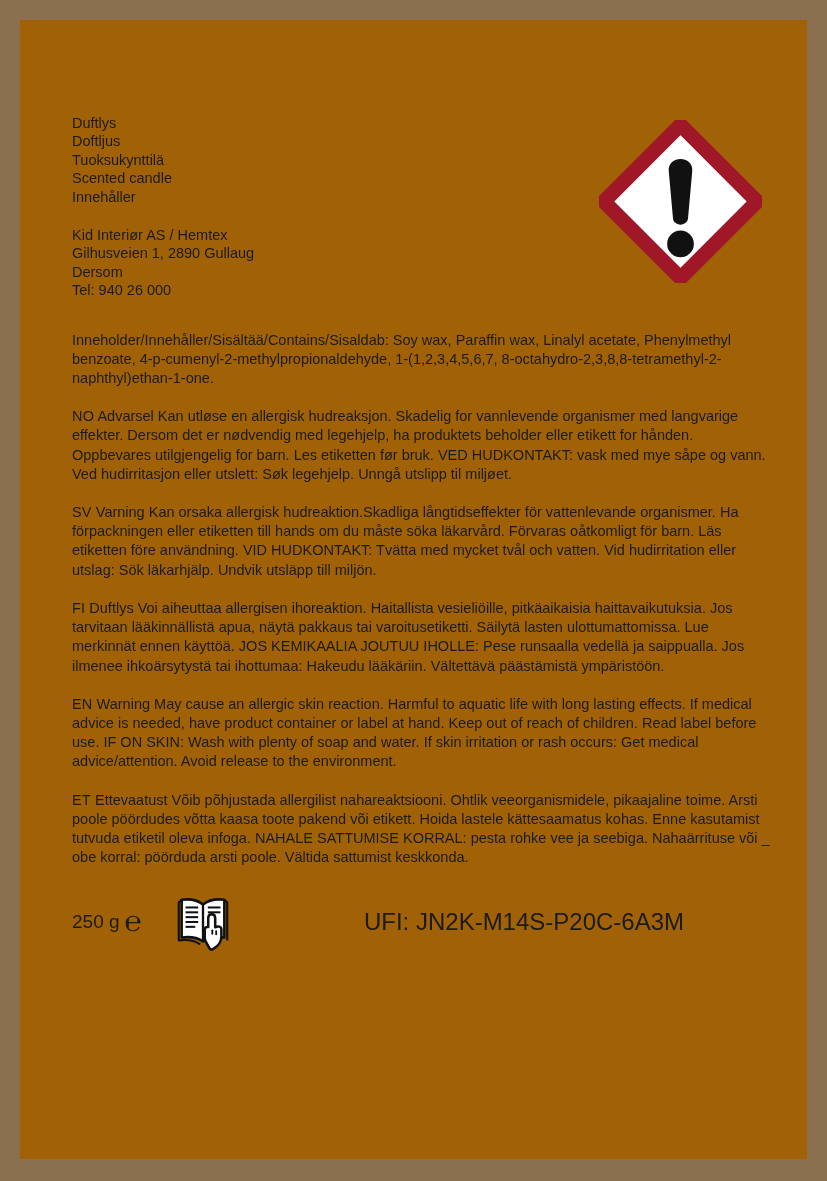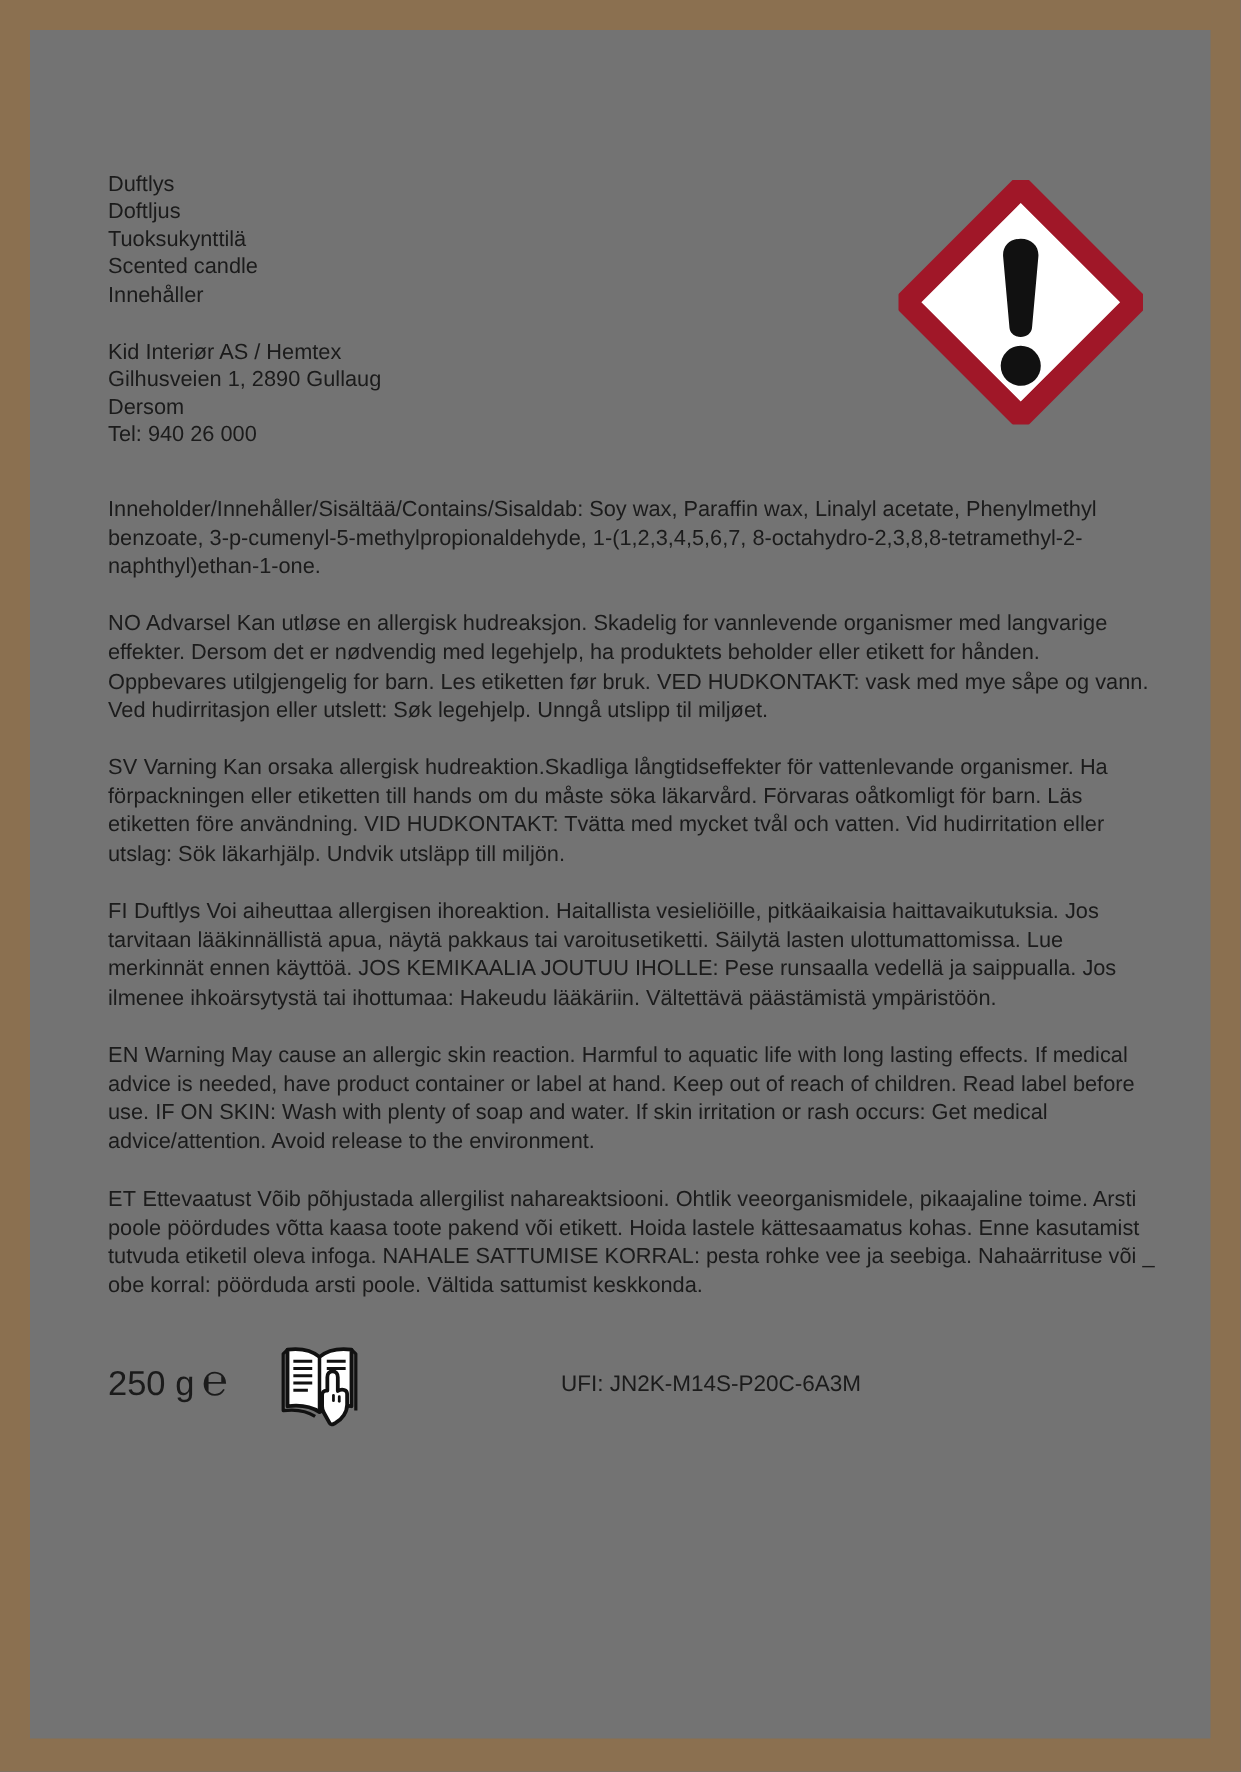--- a/index.html
+++ b/index.html
@@ -12,21 +12,21 @@
     background: #8b7050;
     font-family: "Liberation Sans", sans-serif;
     overflow: hidden;
   }
   #label-card {
     position: absolute;
     left: 20px;
     top: 20px;
     width: 787px;
     height: 1139px;
-    background: #737373;
+    background: #a16207;
     box-sizing: border-box;
   }
   #label-inner {
     position: absolute;
     left: 52px;
     top: 92px;
     width: 700px;
   }
 
   
@@ -74,40 +74,40 @@
     letter-spacing: 0.2px;
   }
 
   
   .footer-row {
     display: flex;
     align-items: center;
     margin-top: 24px;
   }
   .weight-text {
-    font-size: 23px;
+    font-size: 19px;
     color: #1b1b1b;
     font-weight: 500;
     white-space: pre;
   }
   .emark {
     font-size: 29px;
     color: #1b1b1b;
     line-height: 1;
     margin-left: 5px;
     margin-top: -2px;
   }
   .book-icon {
     width: 62px;
     height: 62px;
     margin-left: 30px;
     flex: 0 0 auto;
   }
   .ufi-text {
-    font-size: 15px;
+    font-size: 24px;
     color: #1b1b1b;
     margin-left: 130px;
     white-space: pre;
   }
 </style>
 </head>
 <body>
 
 <div id="label-card">
   <div id="label-inner">
@@ -132,21 +132,21 @@
       </div>
 
       <svg class="ghs-pictogram" viewBox="0 0 100 100">
         <polygon points="50,3 97,50 50,97 3,50" fill="#ffffff" stroke="#a01728" stroke-width="9" stroke-linejoin="miter"></polygon>
         <path d="M50,24 C54.6,24 57.6,27.2 57.2,31.4 L54.6,60.5 C54.4,62.6 52.4,64.2 50,64.2 C47.6,64.2 45.6,62.6 45.4,60.5 L42.8,31.4 C42.4,27.2 45.4,24 50,24 Z" fill="#111111"></path>
         <circle cx="50" cy="76" r="8.2" fill="#111111"></circle>
       </svg>
 
     </div>
 
-    <div class="para ingredients">Inneholder/Innehåller/Sisältää/Contains/Sisaldab: Soy wax, Paraffin wax, Linalyl acetate, Phenylmethyl benzoate, 3-p-cumenyl-5-methylpropionaldehyde, 1-(1,2,3,4,5,6,7, 8-octahydro-2,3,8,8-tetramethyl-2-naphthyl)ethan-1-one.</div>
+    <div class="para ingredients">Inneholder/Innehåller/Sisältää/Contains/Sisaldab: Soy wax, Paraffin wax, Linalyl acetate, Phenylmethyl benzoate, 4-p-cumenyl-2-methylpropionaldehyde, 1-(1,2,3,4,5,6,7, 8-octahydro-2,3,8,8-tetramethyl-2-naphthyl)ethan-1-one.</div>
 
     <div class="para">
       <span class="lang">NO</span>
       <span>Advarsel</span>
       <span>Kan utløse en allergisk hudreaksjon. Skadelig for vannlevende organismer med langvarige effekter. Dersom det er nødvendig med legehjelp, ha produktets beholder eller etikett for hånden. Oppbevares utilgjengelig for barn. Les etiketten før bruk. VED HUDKONTAKT: vask med mye såpe og vann. Ved hudirritasjon eller utslett: Søk legehjelp. Unngå utslipp til miljøet.</span>
     </div>
 
     <div class="para">
       <span class="lang">SV</span>
       <span>Varning</span>

